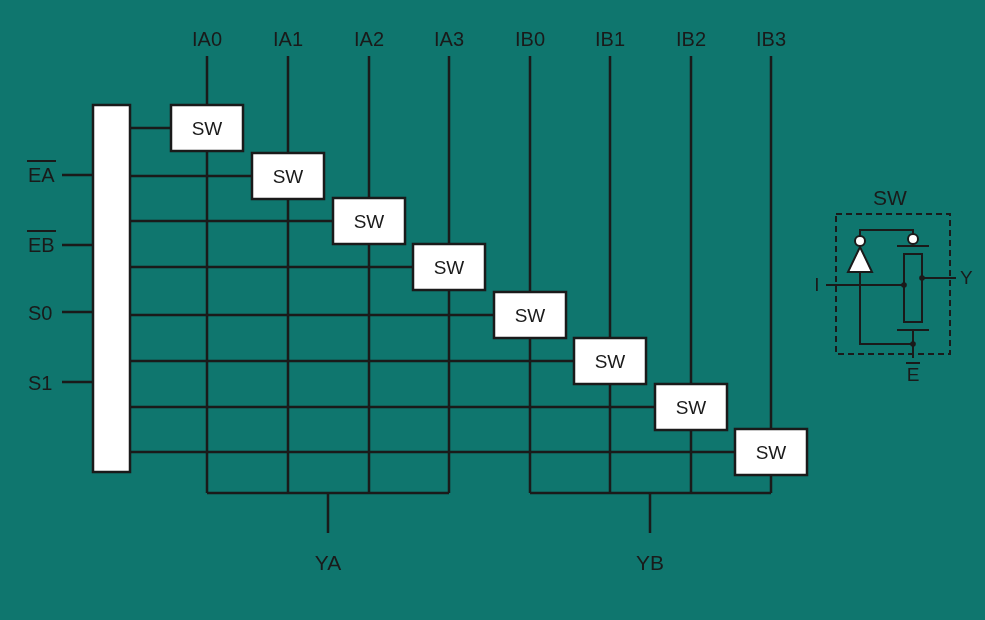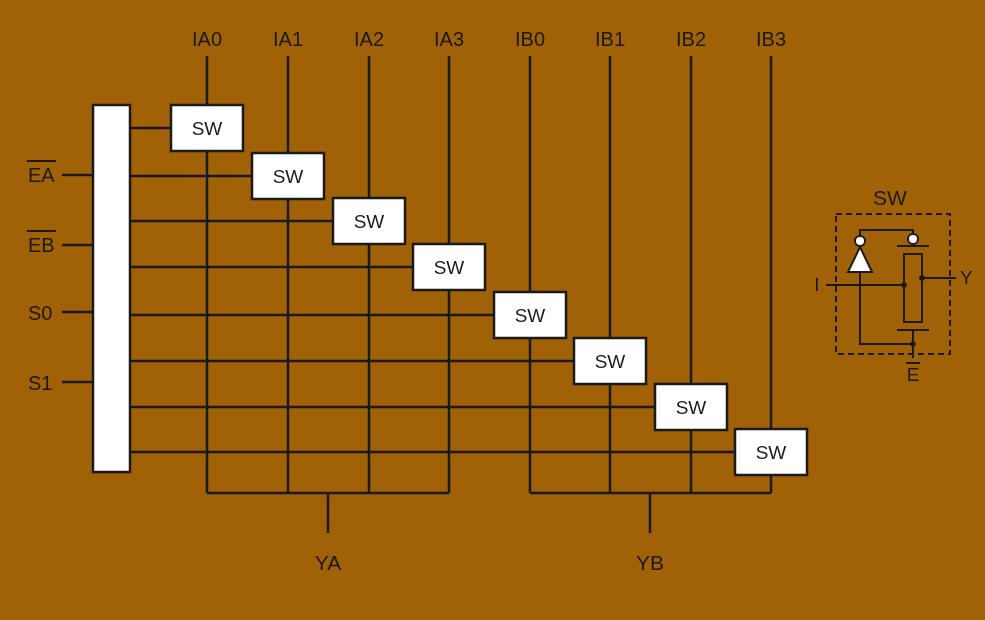--- a/index.html
+++ b/index.html
@@ -1,19 +1,19 @@
 <!DOCTYPE html>
 <html style="--line-color: #1a1a1a;"><head>
 <meta charset="utf-8">
 <style>
   html, body { margin: 0; padding: 0; background: #ffffff; }
   .canvas {
     width: 985px;
     height: 620px;
-    background: #a16207;
+    background: #0f766e;
     position: relative;
     font-family: "Liberation Sans", sans-serif;
     overflow: hidden;
   }
   svg text {
     fill: var(--line-color, #1a1a1a);
     font-family: "Liberation Sans", sans-serif;
   }
   .wire  { stroke: var(--line-color, #1a1a1a); stroke-width: 2.5; fill: none; }
   .wire2 { stroke: var(--line-color, #1a1a1a); stroke-width: 2;   fill: none; }

